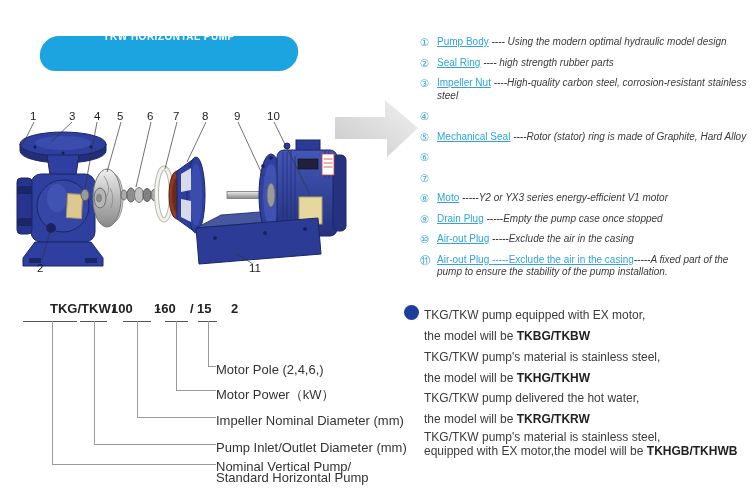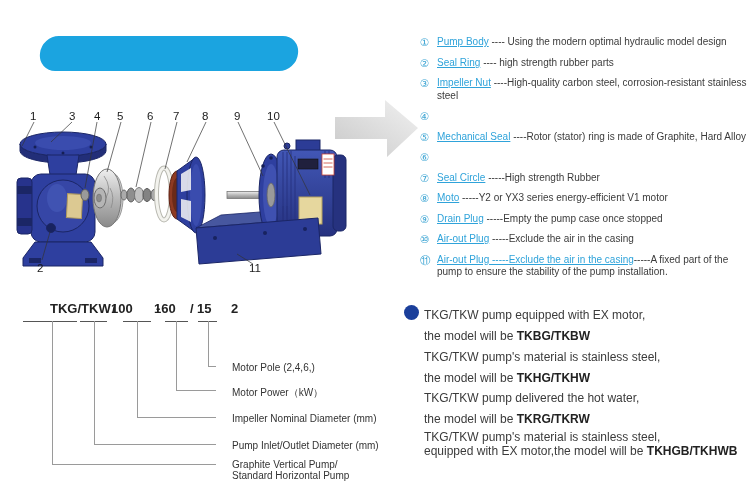--- a/index.html
+++ b/index.html
@@ -3,43 +3,43 @@
 <meta charset="utf-8">
 <style>
   * { margin:0; padding:0; box-sizing:border-box; }
   html,body { width:756px; height:500px; background:#ffffff; overflow:hidden;
               font-family:"Liberation Sans","DejaVu Sans",sans-serif; }
   .stage { position:relative; width:756px; height:500px; background:#fff; }
 
   
   .banner-bg { position:absolute; left:40px; top:36px; width:258px; height:35px;
                background:#1ba4e0; border-radius:17px; transform:skewX(-6deg); }
-  .banner-text { position:absolute; left:40px; top:20px; width:258px; height:21px;
+  .banner-text { position:absolute; left:40px; top:26px; width:258px; height:21px;
                  display:flex; align-items:center; justify-content:center;
                  color:#ffffff; font-size:10px; font-weight:bold; letter-spacing:0.5px; }
 
   
   .diagram { position:absolute; left:15px; top:98px; width:380px; height:190px; }
   .arrow { position:absolute; left:333px; top:98px; width:88px; height:62px; }
   .callout { font-size:11.5px; fill:#1a1a1a; }
   .leader { stroke:#333; stroke-width:0.7; fill:none; }
 
   
   .plist { position:absolute; left:420px; top:36px; width:336px; }
   .pitem { display:flex; margin-bottom:8px; font-size:10px; line-height:12.5px; color:#3b3b3b; }
   .pnum  { flex:none; width:17px; color:#3fa6d4; font-size:10.5px; }
   .plabel{ color:#2fa3da;text-decoration:underline; }
-  .pdesc { color:#3b3b3b; }
+  .pdesc { color:#3b3b3b;font-style:italic; }
 
   
   .mseg { position:absolute; top:301px; font-size:13px; font-weight:bold; color:#222;margin-left:28px; }
   .msep { position:absolute; top:301px; font-size:13px; font-weight:bold; color:#222; }
   .uline { position:absolute; top:321px; height:0; border-top:1.5px solid #555; }
   .conn  { position:absolute; border-left:1px solid #9a9a9a; border-bottom:1px solid #9a9a9a; }
-  .mlabel{ position:absolute; left:232px; font-size:10px; color:#333; white-space:nowrap; }
+  .mlabel{ position:absolute; left:216px; font-size:13px; color:#333; white-space:nowrap; }
 
   
   .bullet { position:absolute; left:404px; top:305px; width:15px; height:15px;
             border-radius:50%; background:#1b3f9b; }
   .nline { position:absolute; left:424px; font-size:12px; color:#3b3b3b; white-space:nowrap; }
   .ncode { font-weight:bold; color:#222; }
 </style>
 </head>
 <body>
 
@@ -204,21 +204,20 @@
       </div>
     <div class="pitem">
         <span class="pnum">⑤</span>
         <span class="ptext"><span class="plabel">Mechanical Seal</span><span class="pdesc"> ----Rotor (stator) ring is made of Graphite, Hard Alloy</span></span>
       </div>
     <div class="pitem">
         <span class="pnum">⑥</span>
       </div>
     <div class="pitem">
         <span class="pnum">⑦</span>
-        <span class="ptext"><span class="plabel">Seal Circle</span><span class="pdesc"> -----High strength Rubber</span></span>
       </div>
     <div class="pitem">
         <span class="pnum">⑧</span>
         <span class="ptext"><span class="plabel">Moto</span><span class="pdesc"> -----Y2 or YX3 series energy-efficient V1 motor</span></span>
       </div>
     <div class="pitem">
         <span class="pnum">⑨</span>
         <span class="ptext"><span class="plabel">Drain Plug</span><span class="pdesc"> -----Empty the pump case once stopped</span></span>
       </div>
     <div class="pitem">
@@ -250,21 +249,21 @@
     <div class="conn" style="left:52px;  top:321px; width:164px; height:144px"></div>
     <div class="conn" style="left:94px;  top:321px; width:122px; height:124px"></div>
     <div class="conn" style="left:137px; top:321px; width:79px;  height:97px"></div>
     <div class="conn" style="left:176px; top:321px; width:40px;  height:70px"></div>
     <div class="conn" style="left:208px; top:321px; width:8px;   height:46px"></div>
 
     <div class="mlabel" style="top:362px">Motor Pole (2,4,6,)</div>
     <div class="mlabel" style="top:386px">Motor Power（kW）</div>
     <div class="mlabel" style="top:413px">Impeller Nominal Diameter (mm)</div>
     <div class="mlabel" style="top:440px">Pump Inlet/Outlet Diameter (mm)</div>
-    <div class="mlabel" style="top:459px">Graphite Vertical Pump/</div>
+    <div class="mlabel" style="top:459px">Nominal Vertical Pump/</div>
     <div class="mlabel" style="top:470px">Standard  Horizontal Pump</div>
   </div>
 
   <div>
     <div class="bullet"></div>
     <div class="nline" style="top:308px">TKG/TKW pump equipped with EX motor,</div>
     <div class="nline" style="top:329px"><span>the model will be </span><span class="ncode">TKBG/TKBW</span></div>
     <div class="nline" style="top:350px">TKG/TKW pump's material is stainless steel,</div>
     <div class="nline" style="top:371px"><span>the model will be </span><span class="ncode">TKHG/TKHW</span></div>
     <div class="nline" style="top:391px">TKG/TKW pump delivered the hot water,</div>

